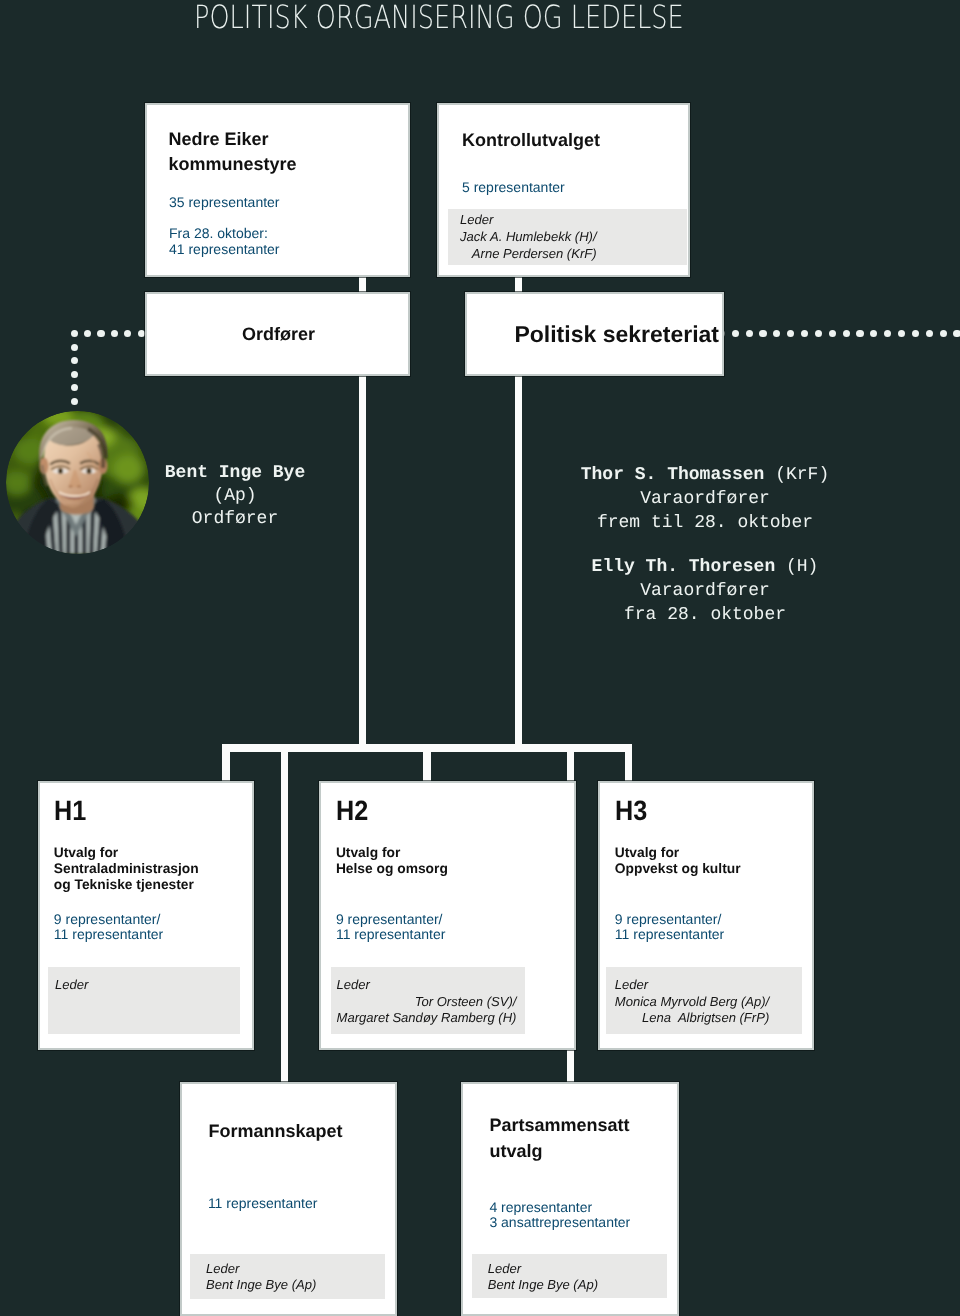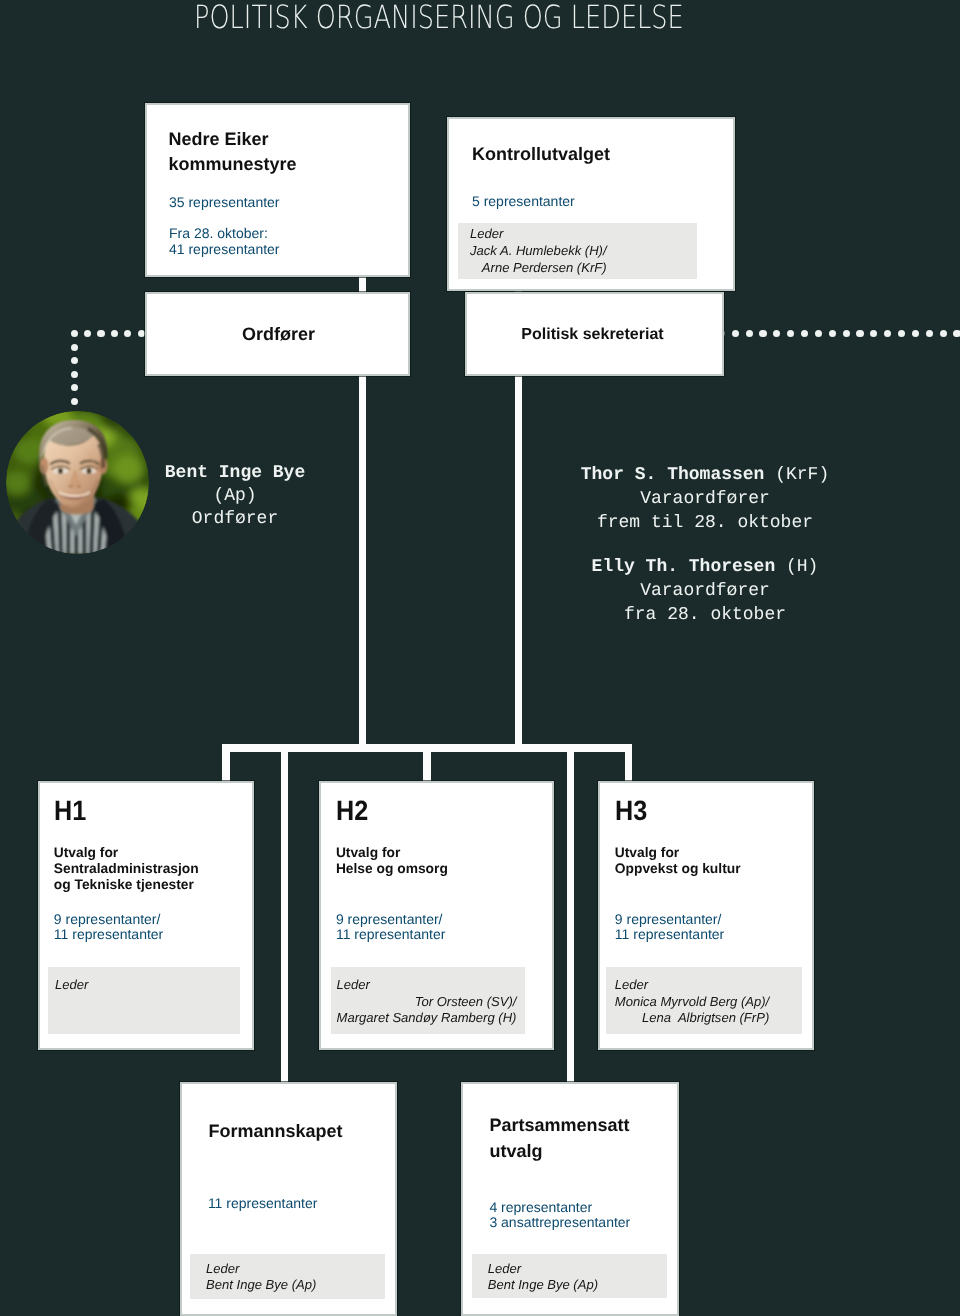--- a/index.html
+++ b/index.html
@@ -120,36 +120,36 @@
     </div>
 
   <div class="card" style="left:144.5px;top:103px;width:265px;height:174px;">
     <div class="ttl" style="left:22.0px;top:22.1px;">Nedre Eiker
 kommunestyre</div>
     <div class="sub" style="left:22.5px;top:89.7px;">35 representanter</div>
     <div class="sub" style="left:22.5px;top:121.0px;">Fra 28. oktober:
 41 representanter</div>
   </div>
 
-  <div class="card" style="left:447px;top:103px;width:288px;height:174px;margin-top:14px;">
+  <div class="card" style="left:437px;top:103px;width:253px;height:174px;">
     <div class="ttl" style="left:23.0px;top:22.9px;">Kontrollutvalget</div>
     <div class="sub" style="left:23.0px;top:75.1px;">5 representanter</div>
     <div class="leaderbox" style="left:8.5px;top:104.4px;width:239.5px;height:55.5px;">
       <div class="ltxt" style="left:12.5px;top:3.0px;">Leder</div>
       <div class="ltxt" style="left:12.5px;top:19.7px;">Jack A. Humlebekk (H)/
 Arne Perdersen (KrF)</div>
     </div>
   </div>
 
   <div class="card" style="left:144.5px;top:292px;width:265px;height:83.5px;">
     <div class="ttl" style="left:2.5px;top:27.5px;width:259px;text-align:center;">Ordfører</div>
   </div>
 
   <div class="card" style="left:464.5px;top:292px;width:259px;height:83.5px;">
-    <div class="ttl" style="left:-0.5px;top:27.5px;width:253px;text-align:center;font-size:16px;">Politisk sekreteriat</div>
+    <div class="ttl" style="left:-0.5px;top:27.5px;width:253px;text-align:right;font-size:23px;">Politisk sekreteriat</div>
   </div>
 
   <div class="portrait" style="left:6px;top:411px;width:143px;height:143px;">
     <svg width="143" height="143" viewBox="0 0 143 143">
       <defs>
         <clipPath id="pclip">
             <circle cx="71.5" cy="71.5" r="71.5"></circle>
           </clipPath>
         <filter id="soft" x="-30%" y="-30%" width="160%" height="160%">
             <feGaussianBlur stdDeviation="4"></feGaussianBlur>
@@ -295,21 +295,21 @@
     <div class="bsub" style="left:14.0px;top:62.5px;">Utvalg for
 Sentraladministrasjon
 og Tekniske tjenester</div>
     <div class="sub" style="left:14.0px;top:129.1px;">9 representanter/
 11 representanter</div>
     <div class="leaderbox" style="left:8.3px;top:184.7px;width:192.4px;height:66.3px;">
       <div class="ltxt" style="left:7.0px;top:9.3px;">Leder</div>
     </div>
   </div>
 
-  <div class="card" style="left:318.9px;top:780.6px;width:235px;height:269.7px;">
+  <div class="card" style="left:318.9px;top:780.6px;width:257px;height:269.7px;">
     <div class="big" style="left:15.0px;top:13.1px;">H2</div>
     <div class="bsub" style="left:15.0px;top:62.5px;">Utvalg for
 Helse og omsorg</div>
     <div class="sub" style="left:15.0px;top:129.1px;">9 representanter/
 11 representanter</div>
     <div class="leaderbox" style="left:10.2px;top:184.7px;width:194.1px;height:66.3px;">
       <div class="ltxt" style="left:5.5px;top:9.3px;">Leder</div>
       <div class="ltxt" style="left:5.5px;top:26.4px;">Tor Orsteen (SV)/
 Margaret Sandøy Ramberg (H)</div>
     </div>

